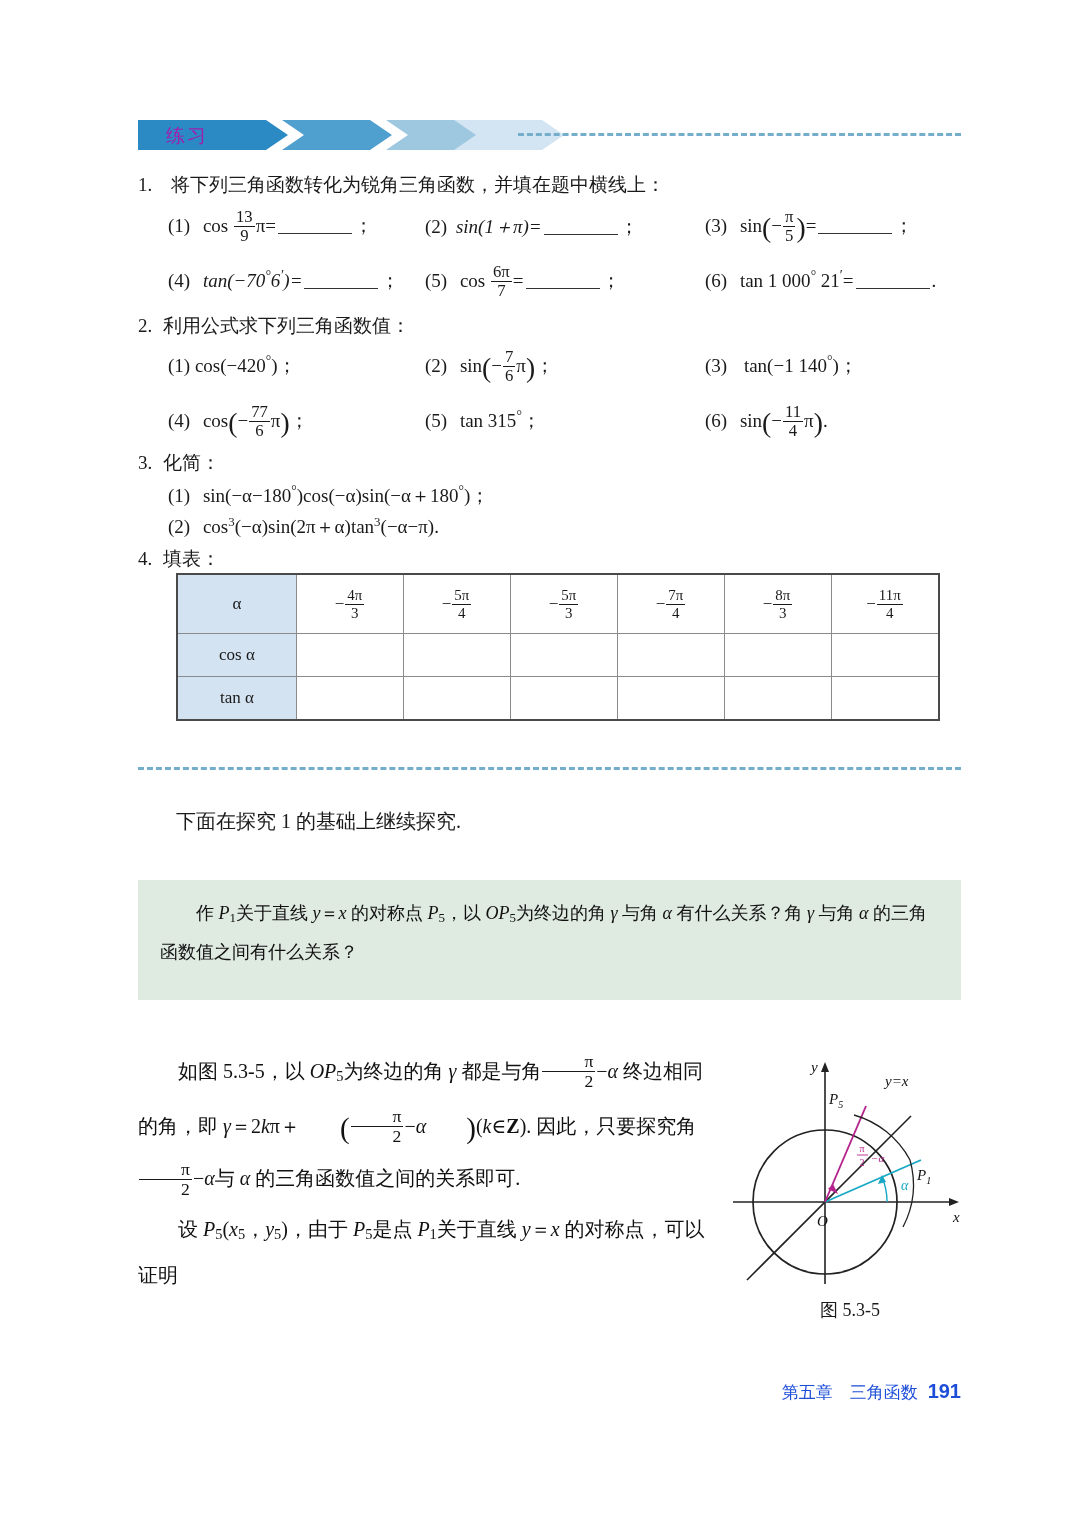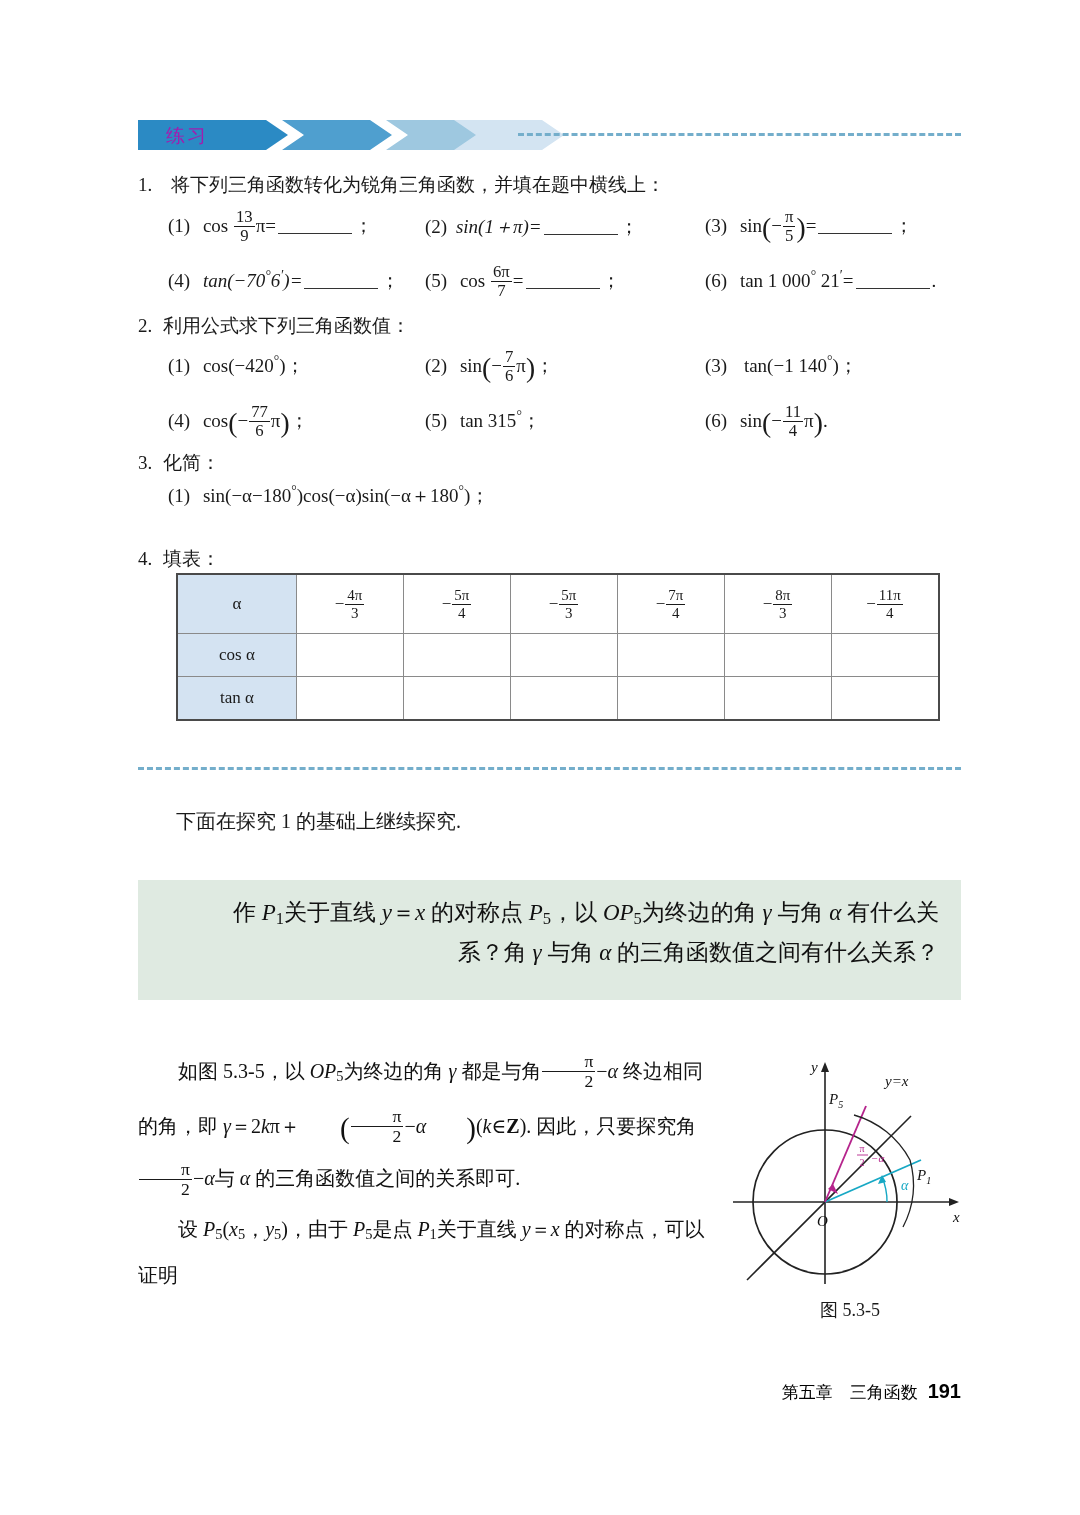--- a/index.html
+++ b/index.html
@@ -155,25 +155,24 @@
     font-size: 22px; font-weight: bold; color: #14281f;
     letter-spacing: 1px;
   }
   .inquiry-body {
     background: #dfeae1;
     padding: 16px 22px 22px 22px;
     min-height: 82px;
   }
   .inquiry-body p {
     margin: 0;
-    font-size: 23px;
+    font-size: 18px;
     line-height: 34px;
     text-indent: 2em;
     color: #111;
-    text-align: right;
   }
 
   
   .prose { position: absolute; left: 138px; top: 1046px; width: 580px; }
   .prose p {
     margin: 0 0 6px 0;
     font-size: 20px;
     line-height: 50px;
     text-indent: 2em;
     color: #111;
@@ -191,21 +190,21 @@
     color: #1a1a1a;
   }
 
   
   .footer {
     position: absolute;
     left: 0; top: 1380px;
     width: 961px;
     text-align: right;
     font-size: 17px;
-    color: #000000;
+    color: #1d4ed8;
   }
   .footer .pg { font-family: "Liberation Sans","DejaVu Sans",sans-serif; font-weight: bold; font-size: 20px; margin-left: 10px; }
 </style>
 </head>
 <body>
 
 <div class="page">
 
   <div class="practice-banner">
     <div class="chev c1"></div>
@@ -253,21 +252,21 @@
     <span class="ser" style="margin-left:8px;">tan 1 000<sup class="deg">°</sup> 21<sup class="deg">′</sup>=</span><span class="blank"></span><span class="ser">.</span>
   </div>
 
   <div class="txt qtext" style="left:138px; top:313px;">
     <span>2.</span>
     <span style="margin-left:6px;">利用公式求下列三角函数值：</span>
   </div>
 
   <div class="txt qtext" style="left:168px; top:353px;">
     <span>(1)</span>
-    <span class="ser" style="margin-left:8px;">cos(−420<sup class="deg">°</sup>)；</span>
+    <span class="ser" style="margin-left:0;">cos(−420<sup class="deg">°</sup>)；</span>
   </div>
   <div class="txt qtext" style="left:425px; top:348px;">
     <span>(2)</span>
     <span class="ser" style="margin-left:8px;">sin</span><span class="bigparen">(</span><span class="ser">−</span><span class="frac"><span class="num">7</span><span class="den">6</span></span><span class="ser">π</span><span class="bigparen">)</span><span class="ser">；</span>
   </div>
   <div class="txt qtext" style="left:705px; top:353px;">
     <span>(3)</span>
     <span class="ser" style="margin-left:12px;">tan(−1 140<sup class="deg">°</sup>)；</span>
   </div>
   <div class="txt qtext" style="left:168px; top:403px;">
@@ -283,20 +282,24 @@
     <span class="ser" style="margin-left:8px;">sin</span><span class="bigparen">(</span><span class="ser">−</span><span class="frac"><span class="num">11</span><span class="den">4</span></span><span class="ser">π</span><span class="bigparen">)</span><span class="ser">.</span>
   </div>
 
   <div class="txt qtext" style="left:138px; top:450px;">
     <span>3.</span>
     <span style="margin-left:6px;">化简：</span>
   </div>
   <div class="txt qtext" style="left:168px; top:483px;">
     <span>(1)</span>
     <span class="ser" style="margin-left:8px;">sin(−α−180<sup class="deg">°</sup>)cos(−α)sin(−α＋180<sup class="deg">°</sup>)；</span>
+  </div>
+  <div class="txt qtext" style="left:168px; top:514px;">
+    <span>(2)</span>
+    <span class="ser" style="margin-left:8px;">cos<sup class="pw">3</sup>(−α)sin(2π＋α)tan<sup class="pw">3</sup>(−α−π).</span>
   </div>
 
   <div class="txt qtext" style="left:138px; top:546px;">
     <span>4.</span>
     <span style="margin-left:6px;">填表：</span>
   </div>
 
   <table class="fill-table">
     <tbody>
         <tr class="outer-top">

